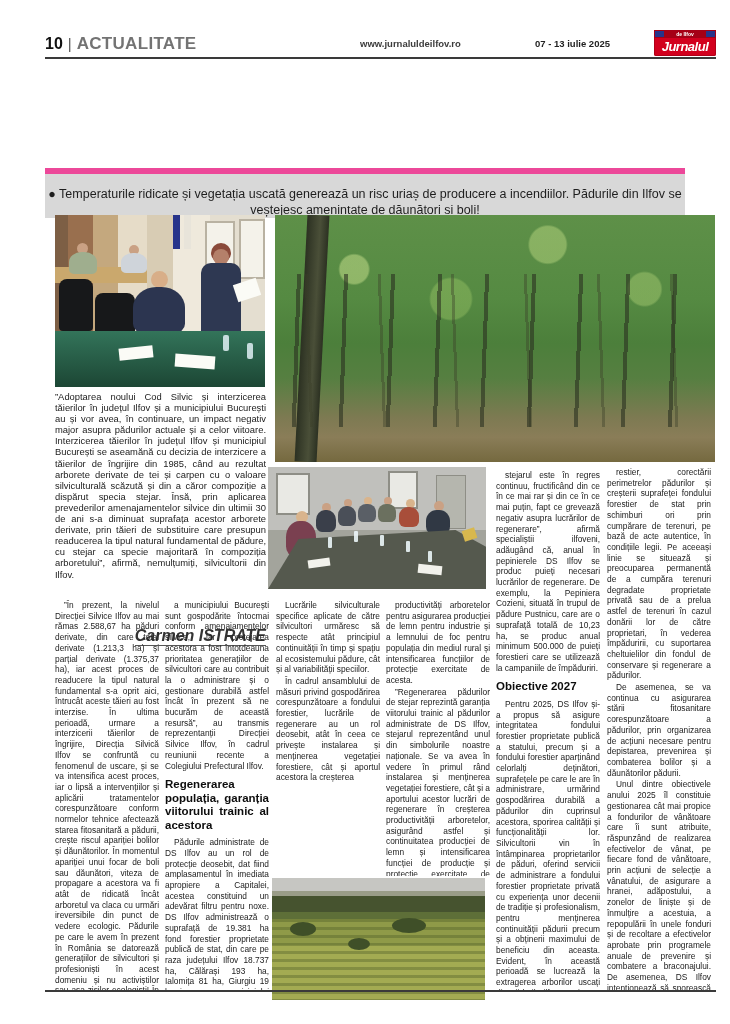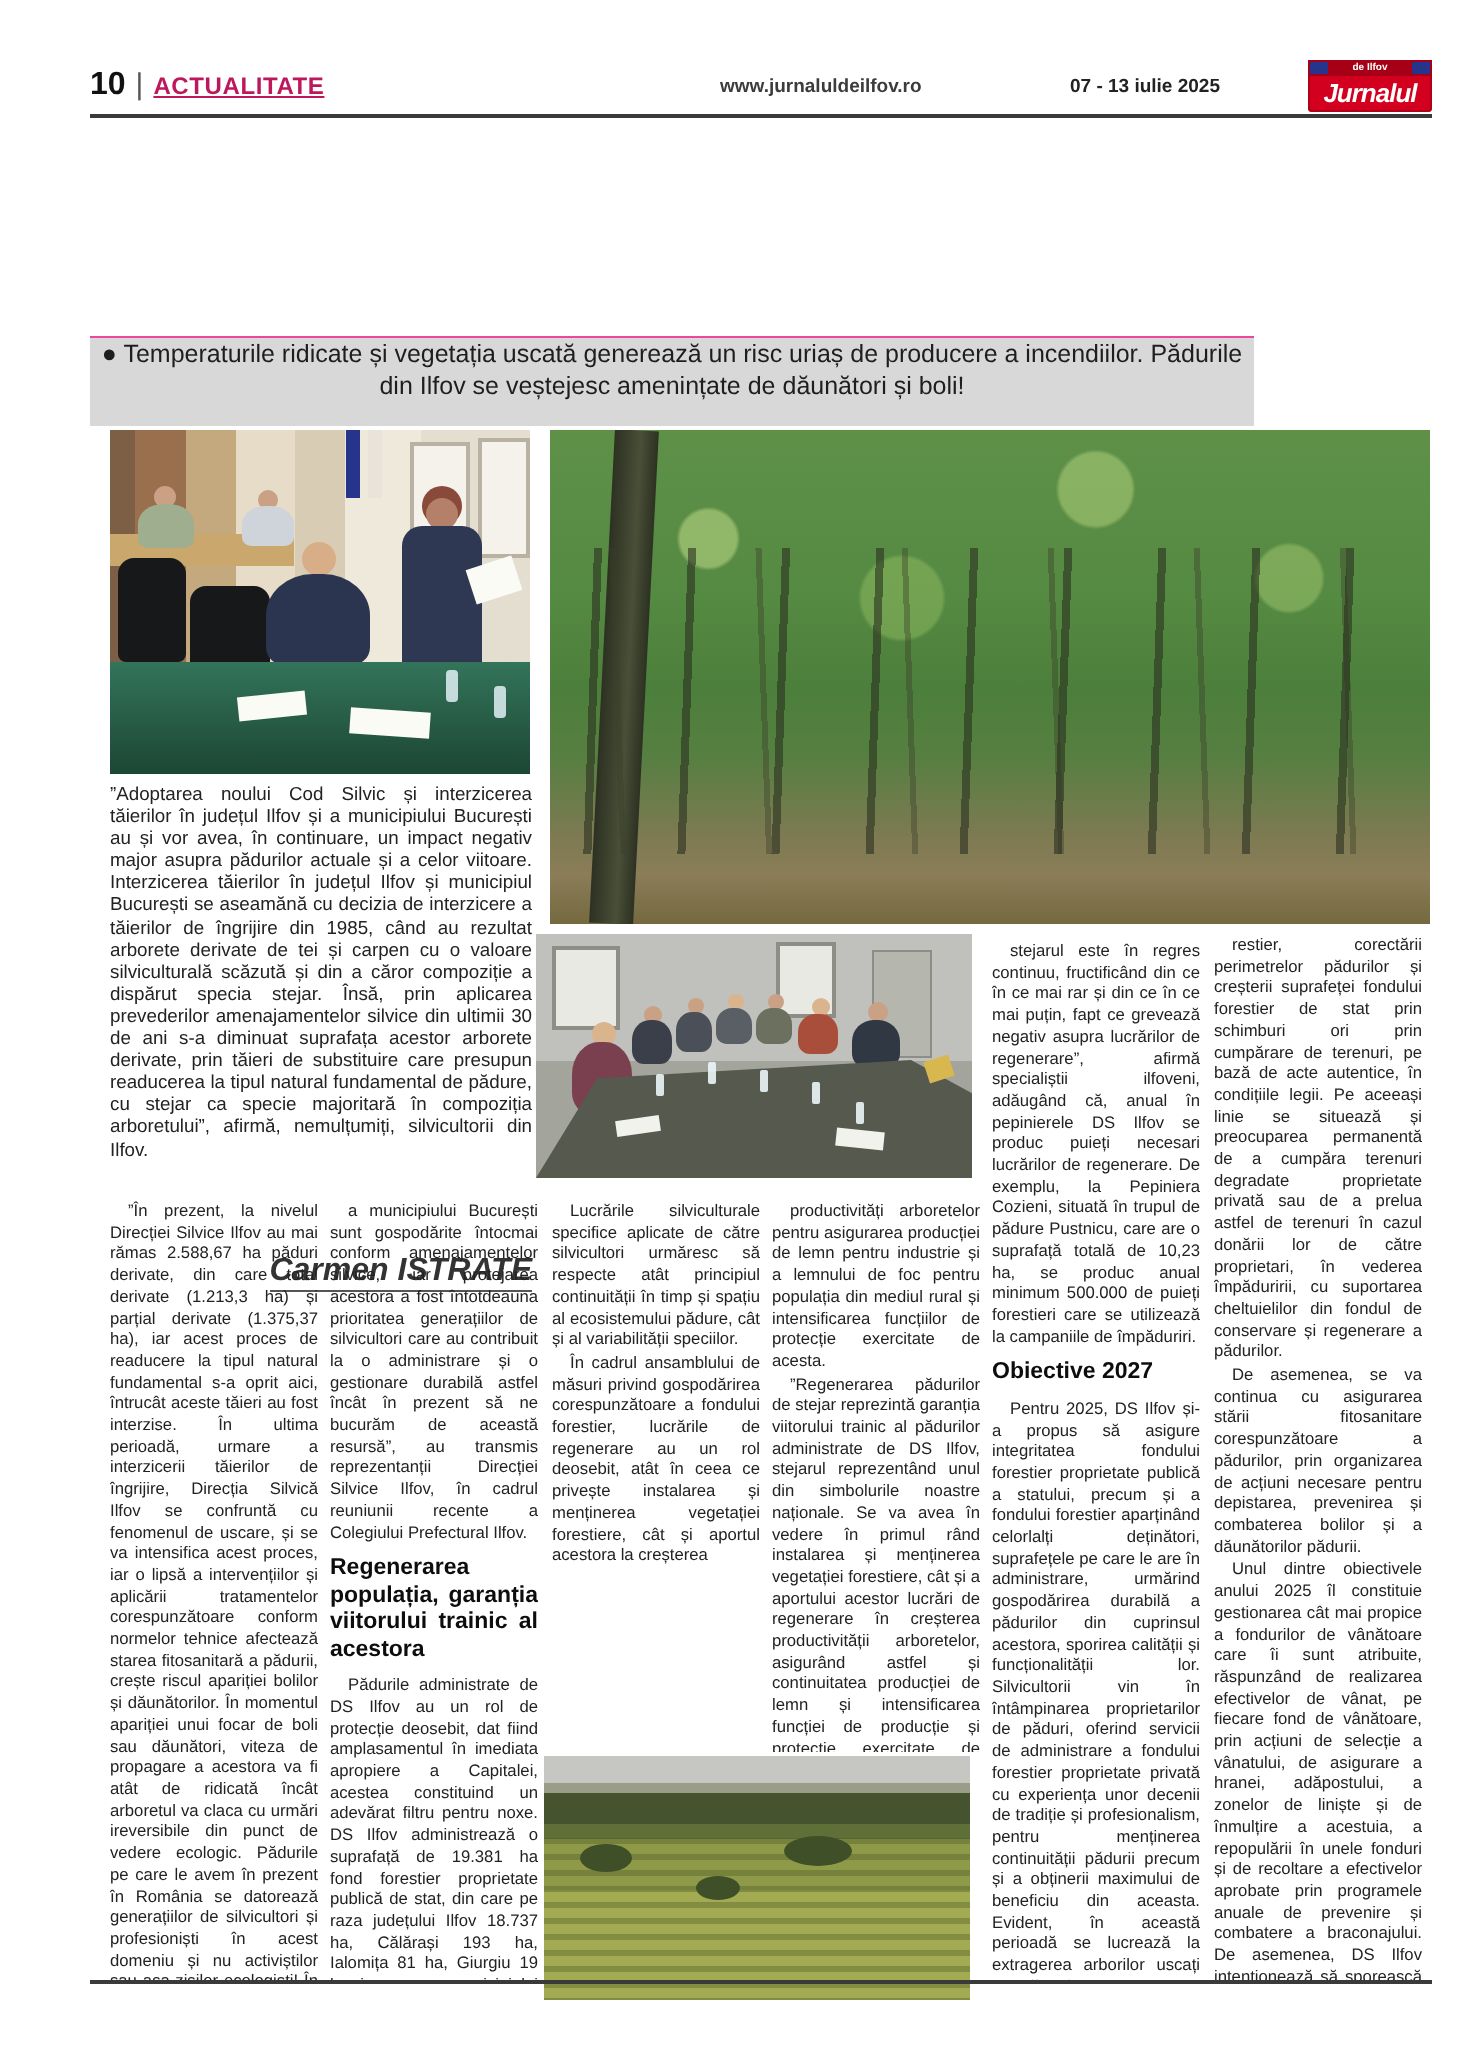--- a/index.html
+++ b/index.html
@@ -4,41 +4,41 @@
 <style>
   html,body{margin:0;padding:0;background:#fff;}
   #canvas{position:relative;width:730px;height:1024px;background:#fff;overflow:hidden;
           font-family:"Liberation Sans","DejaVu Sans",sans-serif;color:#1a1a1a;}
   .abs{position:absolute;}
 
   
   #pagehead{left:45px;top:34px;width:671px;height:22px;}
   #pagenum{font-size:16px;font-weight:bold;color:#111;}
   #divider{font-size:15px;color:#555;margin:0 5px;font-weight:300;}
-  #section{font-size:12px;font-weight:bold;color:#be185d;letter-spacing:.3px;text-decoration:underline;}
+  #section{font-size:17px;font-weight:bold;color:#737373;letter-spacing:.3px;}
   #website{position:absolute;left:315px;top:4px;font-size:9.5px;font-weight:bold;color:#3c3c3c;}
   #issuedate{position:absolute;left:490px;top:4px;font-size:9.5px;font-weight:bold;color:#222;}
   #logo{position:absolute;right:0;top:-4px;width:62px;height:26px;background:#d2001e;border-radius:2px;
         box-shadow:0 0 0 1px #b00018 inset;}
   #logo .strip{position:absolute;left:0;top:0;width:100%;height:8px;background:#a50016;
         display:flex;align-items:center;justify-content:center;}
   #logo .strip:before,#logo .strip:after{content:"";position:absolute;top:1px;width:9px;height:6px;background:#27348b;}
   #logo .strip:before{left:1px;} #logo .strip:after{right:1px;}
   #logo .strip span{color:#fff;font-size:5px;font-weight:bold;line-height:6px;z-index:1;}
   #logo .word{position:absolute;left:0;top:8px;width:100%;text-align:center;color:#fff;
         font-size:13px;font-weight:800;font-style:italic;letter-spacing:-.5px;line-height:17px;}
   #headrule{left:45px;top:57px;width:671px;height:2px;background:#3a3a3a;}
 
   
   #headline{left:45px;top:60px;width:671px;height:106px;overflow:visible;}
   #headline .inner{position:absolute;left:-92px;top:0;width:855px;transform:scaleX(.785);transform-origin:center top;
         text-align:center;font-weight:800;color:#0d0d0d;font-size:46px;line-height:51px;letter-spacing:-1px;}
   
-  #deck{left:45px;top:168px;width:582px;height:44px;background:#d8d8d8;border-top:1px solid #ec4899;
-        display:flex;align-items:flex-start;justify-content:center;}
+  #deck{left:45px;top:168px;width:640px;height:44px;background:#d8d8d8;border-top:6px solid #ec4899;
+        display:flex;align-items:flex-end;justify-content:center;}
   #deck .t{width:650px;text-align:center;font-size:12.5px;line-height:16px;color:#1e1e1e;}
 
   
   .photo{position:absolute;overflow:hidden;background:#ccc;}
   #photo1{left:55px;top:215px;width:210px;height:172px;
     background:linear-gradient(90deg,#7d5f45 0 6%,#996f4e 6% 18%,#c4a87e 18% 30%,#e6dcc8 30% 44%,#d8ccb4 44% 56%,#efe9dc 56% 74%,#e4ded0 74% 100%);}
   #photo1 .win{position:absolute;background:#f4f2ea;border:2px solid #b9b2a2;}
   #photo1 .flag1{position:absolute;left:118px;top:0;width:7px;height:34px;background:#27348b;}
   #photo1 .flag2{position:absolute;left:129px;top:0;width:7px;height:34px;background:#e8e4da;}
   #photo1 .desk{position:absolute;left:0;top:52px;width:92px;height:16px;background:#caa86d;}

